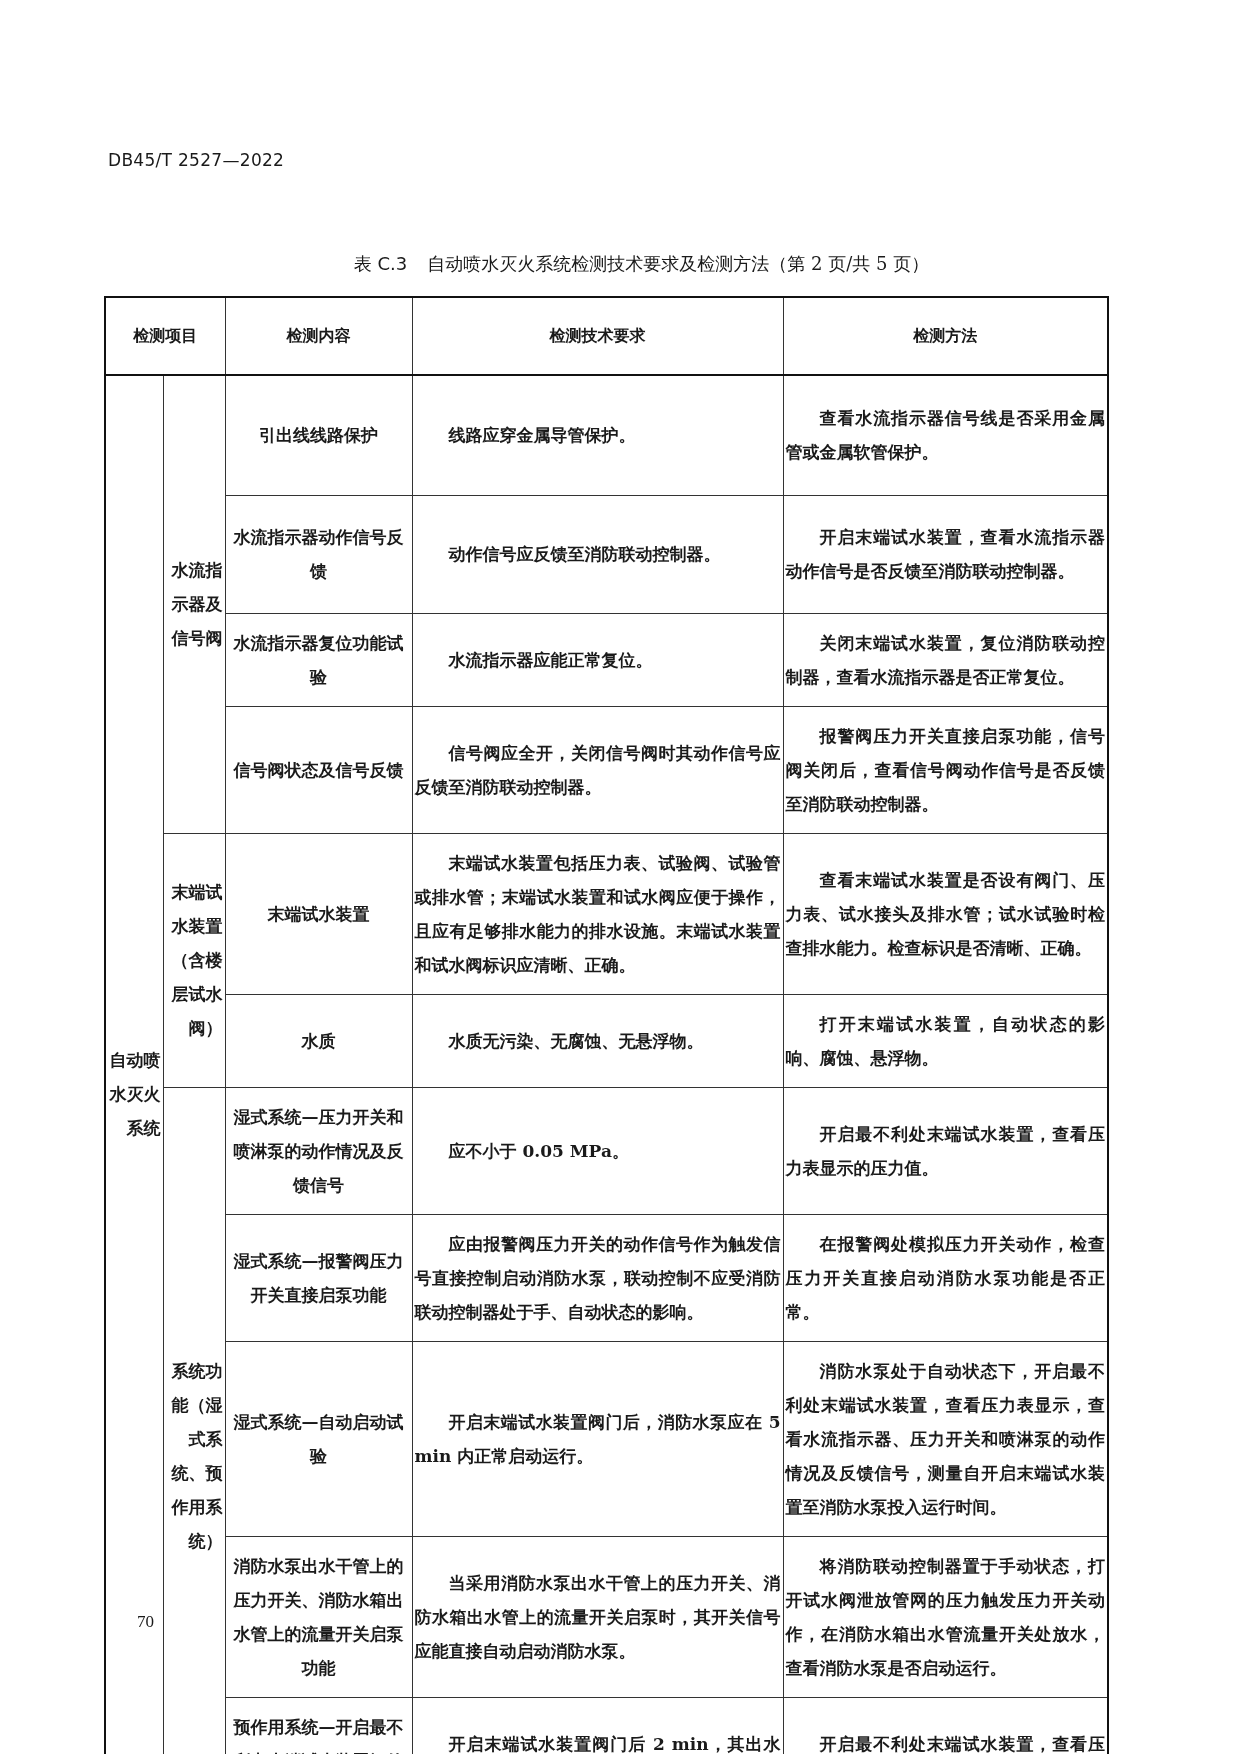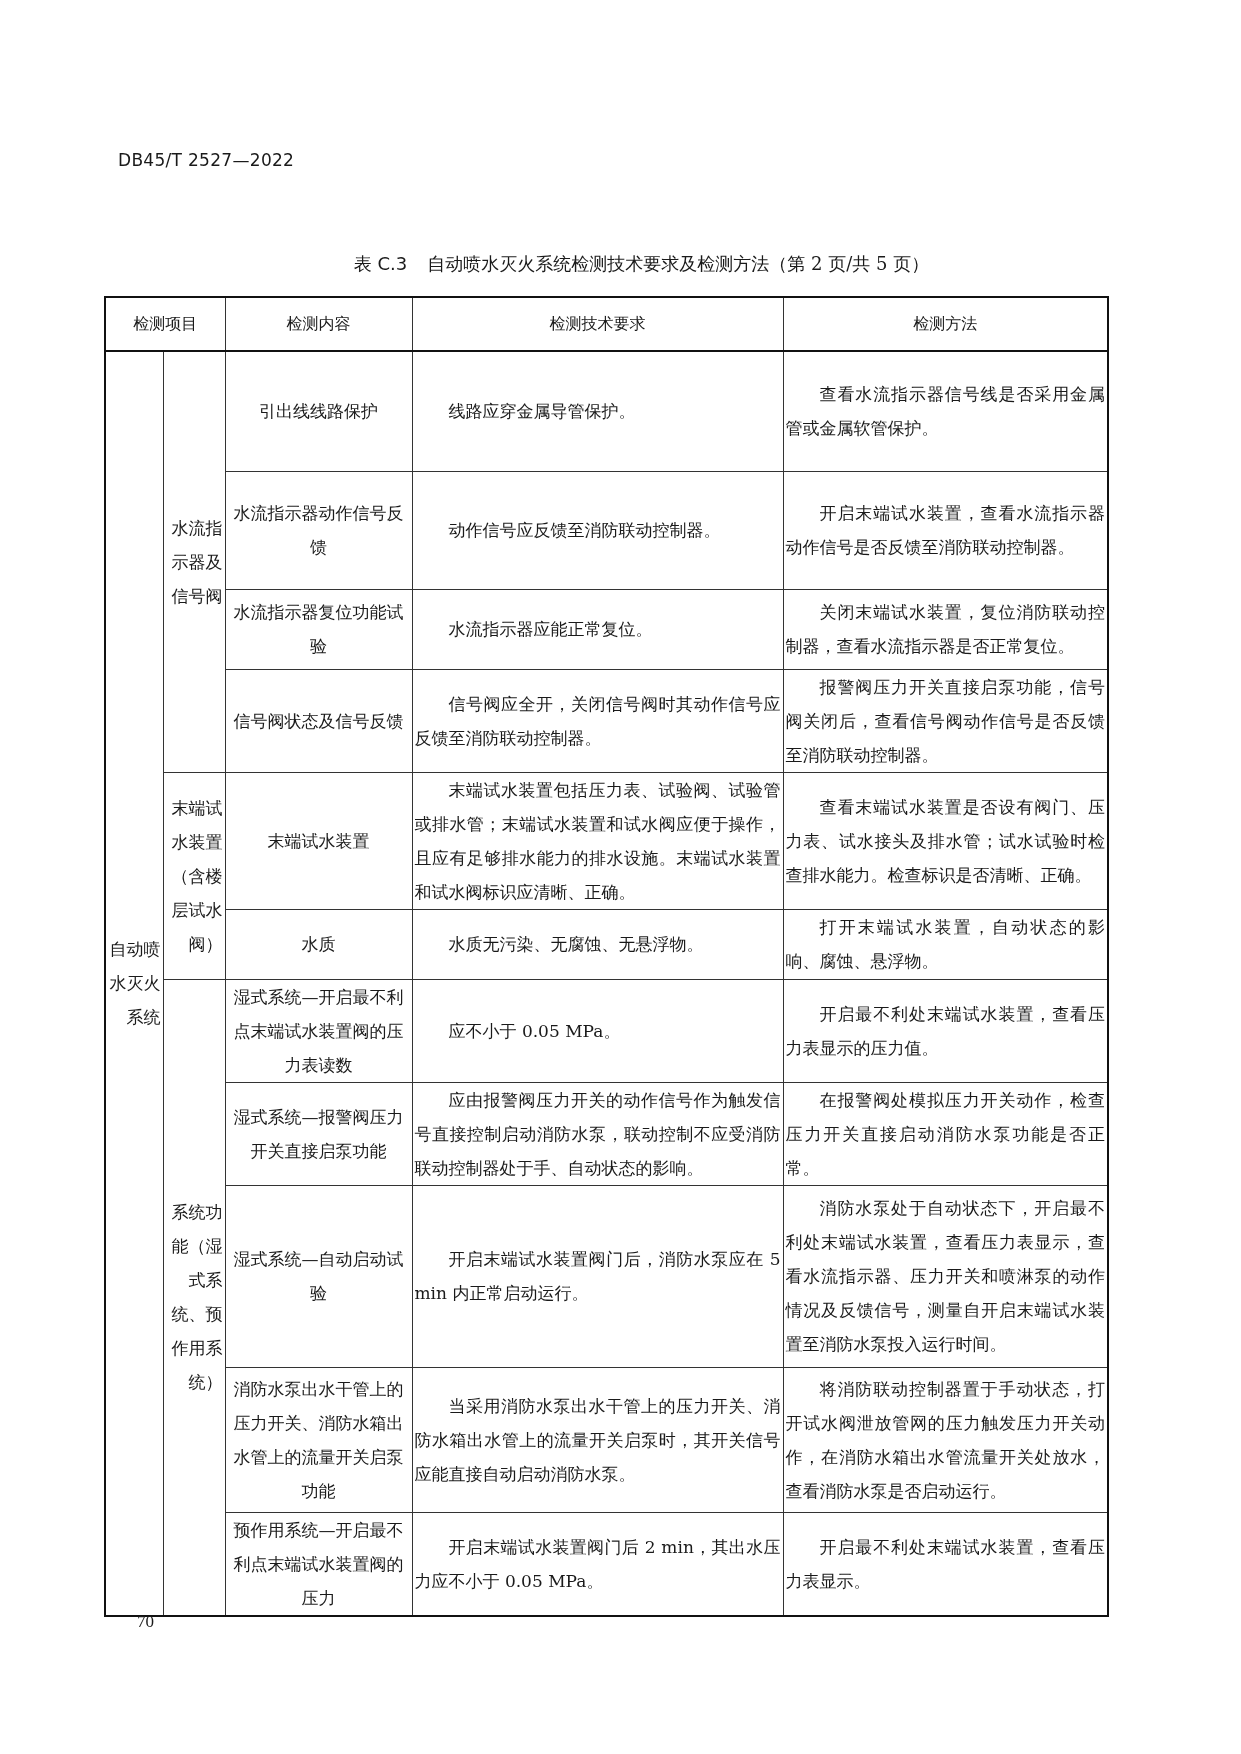--- a/index.html
+++ b/index.html
@@ -1,26 +1,26 @@
 <!DOCTYPE html>
 <html><head>
 <meta charset="utf-8">
 <style>
   html, body { margin: 0; padding: 0; background: #ffffff; }
   body { width: 1241px; height: 1754px; position: relative; overflow: hidden;
          font-family: "DejaVu Serif", "Liberation Serif", serif; color: #1a1a1a; }
-  .doc-code { position: absolute; left: 118px; top: 150px; font-family: "DejaVu Sans", "Liberation Sans", sans-serif; font-size: 17px; letter-spacing: 0.3px; }
+  .doc-code { position: absolute; left: 108px; top: 150px; font-family: "DejaVu Sans", "Liberation Sans", sans-serif; font-size: 17px; letter-spacing: 0.3px; }
   .table-title { position: absolute; left: 0; width: 1241px; top: 252px; text-align: center; font-family: "DejaVu Sans", "Liberation Sans", sans-serif; font-size: 18px; padding-left: 42px; box-sizing: border-box; }
   .table-title .tno { margin-right: 20px; }
   .table-title .paging { font-family: "DejaVu Serif", "Liberation Serif", serif; }
   .page-number { position: absolute; left: 137px; top: 1612px; font-size: 17px; font-family: "Liberation Serif", serif; }
 
   table.spec { position: absolute; left: 104px; top: 296px; width: 1003px; border-collapse: collapse; table-layout: fixed;
                border: 2px solid #111; }
-  table.spec td, table.spec th { border: 1px solid #333; padding: 0 2px; font-weight: normal; font-size: 17px; line-height: 34px; vertical-align: middle; word-break: break-all; }
+  table.spec td, table.spec th { border: 1px solid #333; padding: 12px 2px; font-weight: bold; font-size: 17px; line-height: 34px; vertical-align: middle; word-break: break-all; }
   table.spec thead th { font-family: "DejaVu Sans", "Liberation Sans", sans-serif; height: 52px; text-align: center; border-bottom: 2px solid #111; font-size: 16px; }
   td.c-center { text-align: center; padding: 0 6px; margin-top: 12px; }
   td.para { text-align: justify; text-indent: 2em; padding: 0 2px; }
   td.group { text-align: right; padding: 0 1px; line-height: 33px; }
 </style>
 </head>
 <body>
 
 <div class="doc-code">DB45/T 2527—2022</div>
 
@@ -73,21 +73,21 @@
       <td class="para">末端试水装置包括压力表、试验阀、试验管或排水管；末端试水装置和试水阀应便于操作，且应有足够排水能力的排水设施。末端试水装置和试水阀标识应清晰、正确。</td>
       <td class="para">查看末端试水装置是否设有阀门、压力表、试水接头及排水管；试水试验时检查排水能力。检查标识是否清晰、正确。</td>
     </tr>
     <tr style="height:70px">
       <td class="c-center">水质</td>
       <td class="para">水质无污染、无腐蚀、无悬浮物。</td>
       <td class="para">打开末端试水装置，自动状态的影响、腐蚀、悬浮物。</td>
     </tr>
     <tr style="height:102px">
       <td rowspan="5" class="group">系统功能（湿式系统、预作用系统）</td>
-      <td class="c-center">湿式系统—开启最不利点末端试水装置阀的压力表读数</td>
+      <td class="c-center">湿式系统—压力开关和喷淋泵的动作情况及反馈信号</td>
       <td class="para">应不小于 0.05 MPa。</td>
       <td class="para">开启最不利处末端试水装置，查看压力表显示的压力值。</td>
     </tr>
     <tr style="height:101px">
       <td class="c-center">湿式系统—报警阀压力开关直接启泵功能</td>
       <td class="para">应由报警阀压力开关的动作信号作为触发信号直接控制启动消防水泵，联动控制不应受消防联动控制器处于手、自动状态的影响。</td>
       <td class="para">在报警阀处模拟压力开关动作，检查压力开关直接启动消防水泵功能是否正常。</td>
     </tr>
     <tr style="height:182px">
       <td class="c-center">湿式系统—自动启动试验</td>

